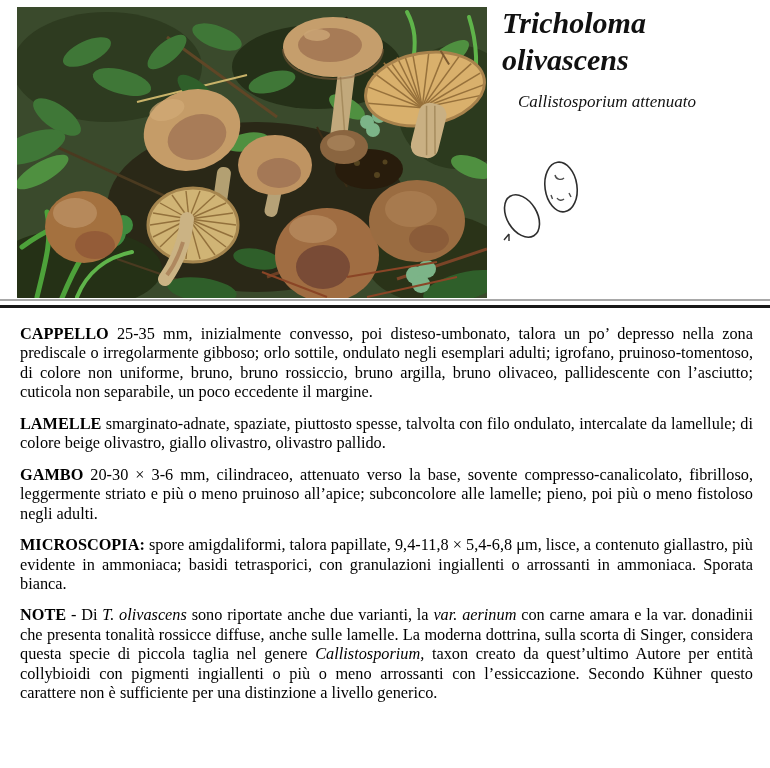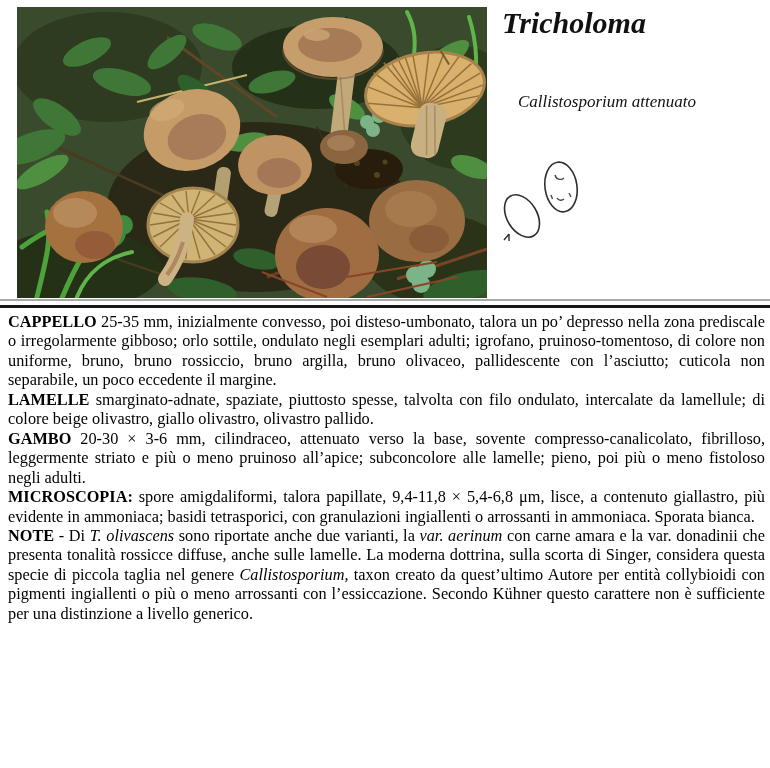--- a/index.html
+++ b/index.html
@@ -17,21 +17,21 @@
     position:absolute;left:518px;top:92px;width:240px;
     font-size:17px;font-style:italic;color:#111;
   }
   .spore-wrap{position:absolute;left:492px;top:148px;width:108px;height:108px;}
   .divider-light{position:absolute;left:0;top:299px;width:770px;height:2px;background:#a8a8a8;}
   .divider-dark{position:absolute;left:0;top:305px;width:770px;height:3px;background:#181818;}
   .article{
     position:absolute;left:8px;top:312px;width:757px;
     font-size:16.3px;line-height:19.45px;color:#000;text-align:justify;
   }
-  .article p{margin:0;padding:0;}
+  .article p{margin:12px;padding:0;}
   .run-b{font-weight:bold;}
   .run-i{font-style:italic;}
 </style>
 </head>
 <body>
 
 <div class="photo-wrap">
   <svg viewBox="0 0 470 291" preserveAspectRatio="none">
 
     <rect width="470" height="291" fill="#3a4a2c"></rect>
@@ -189,20 +189,21 @@
     <g stroke="#8a4526" stroke-width="2" fill="none">
       <path d="M330 270 L420 255"></path>
         <path d="M350 290 L440 270"></path>
         <path d="M245 265 L310 290"></path>
     </g>
   </svg>
 </div>
 
 <div class="title">
   <div>Tricholoma</div>
+  <div>olivascens</div>
 </div>
 <div class="synonym">Callistosporium attenuato</div>
 
 <div class="spore-wrap">
   <svg viewBox="0 0 108 108">
 
     <ellipse cx="69" cy="39" rx="16" ry="25" fill="#ffffff" stroke="#2e2e2e" stroke-width="1.6" transform="rotate(-8 69 39)"></ellipse>
     <path d="M63 27 a5.5 5.5 0 0 0 9 3" fill="none" stroke="#4a4a4a" stroke-width="1.4"></path>
     <path d="M59 47 l1.5 4" fill="none" stroke="#4a4a4a" stroke-width="1.4"></path>
     <path d="M65 50 a4.5 4.5 0 0 0 7 1" fill="none" stroke="#4a4a4a" stroke-width="1.4"></path>

